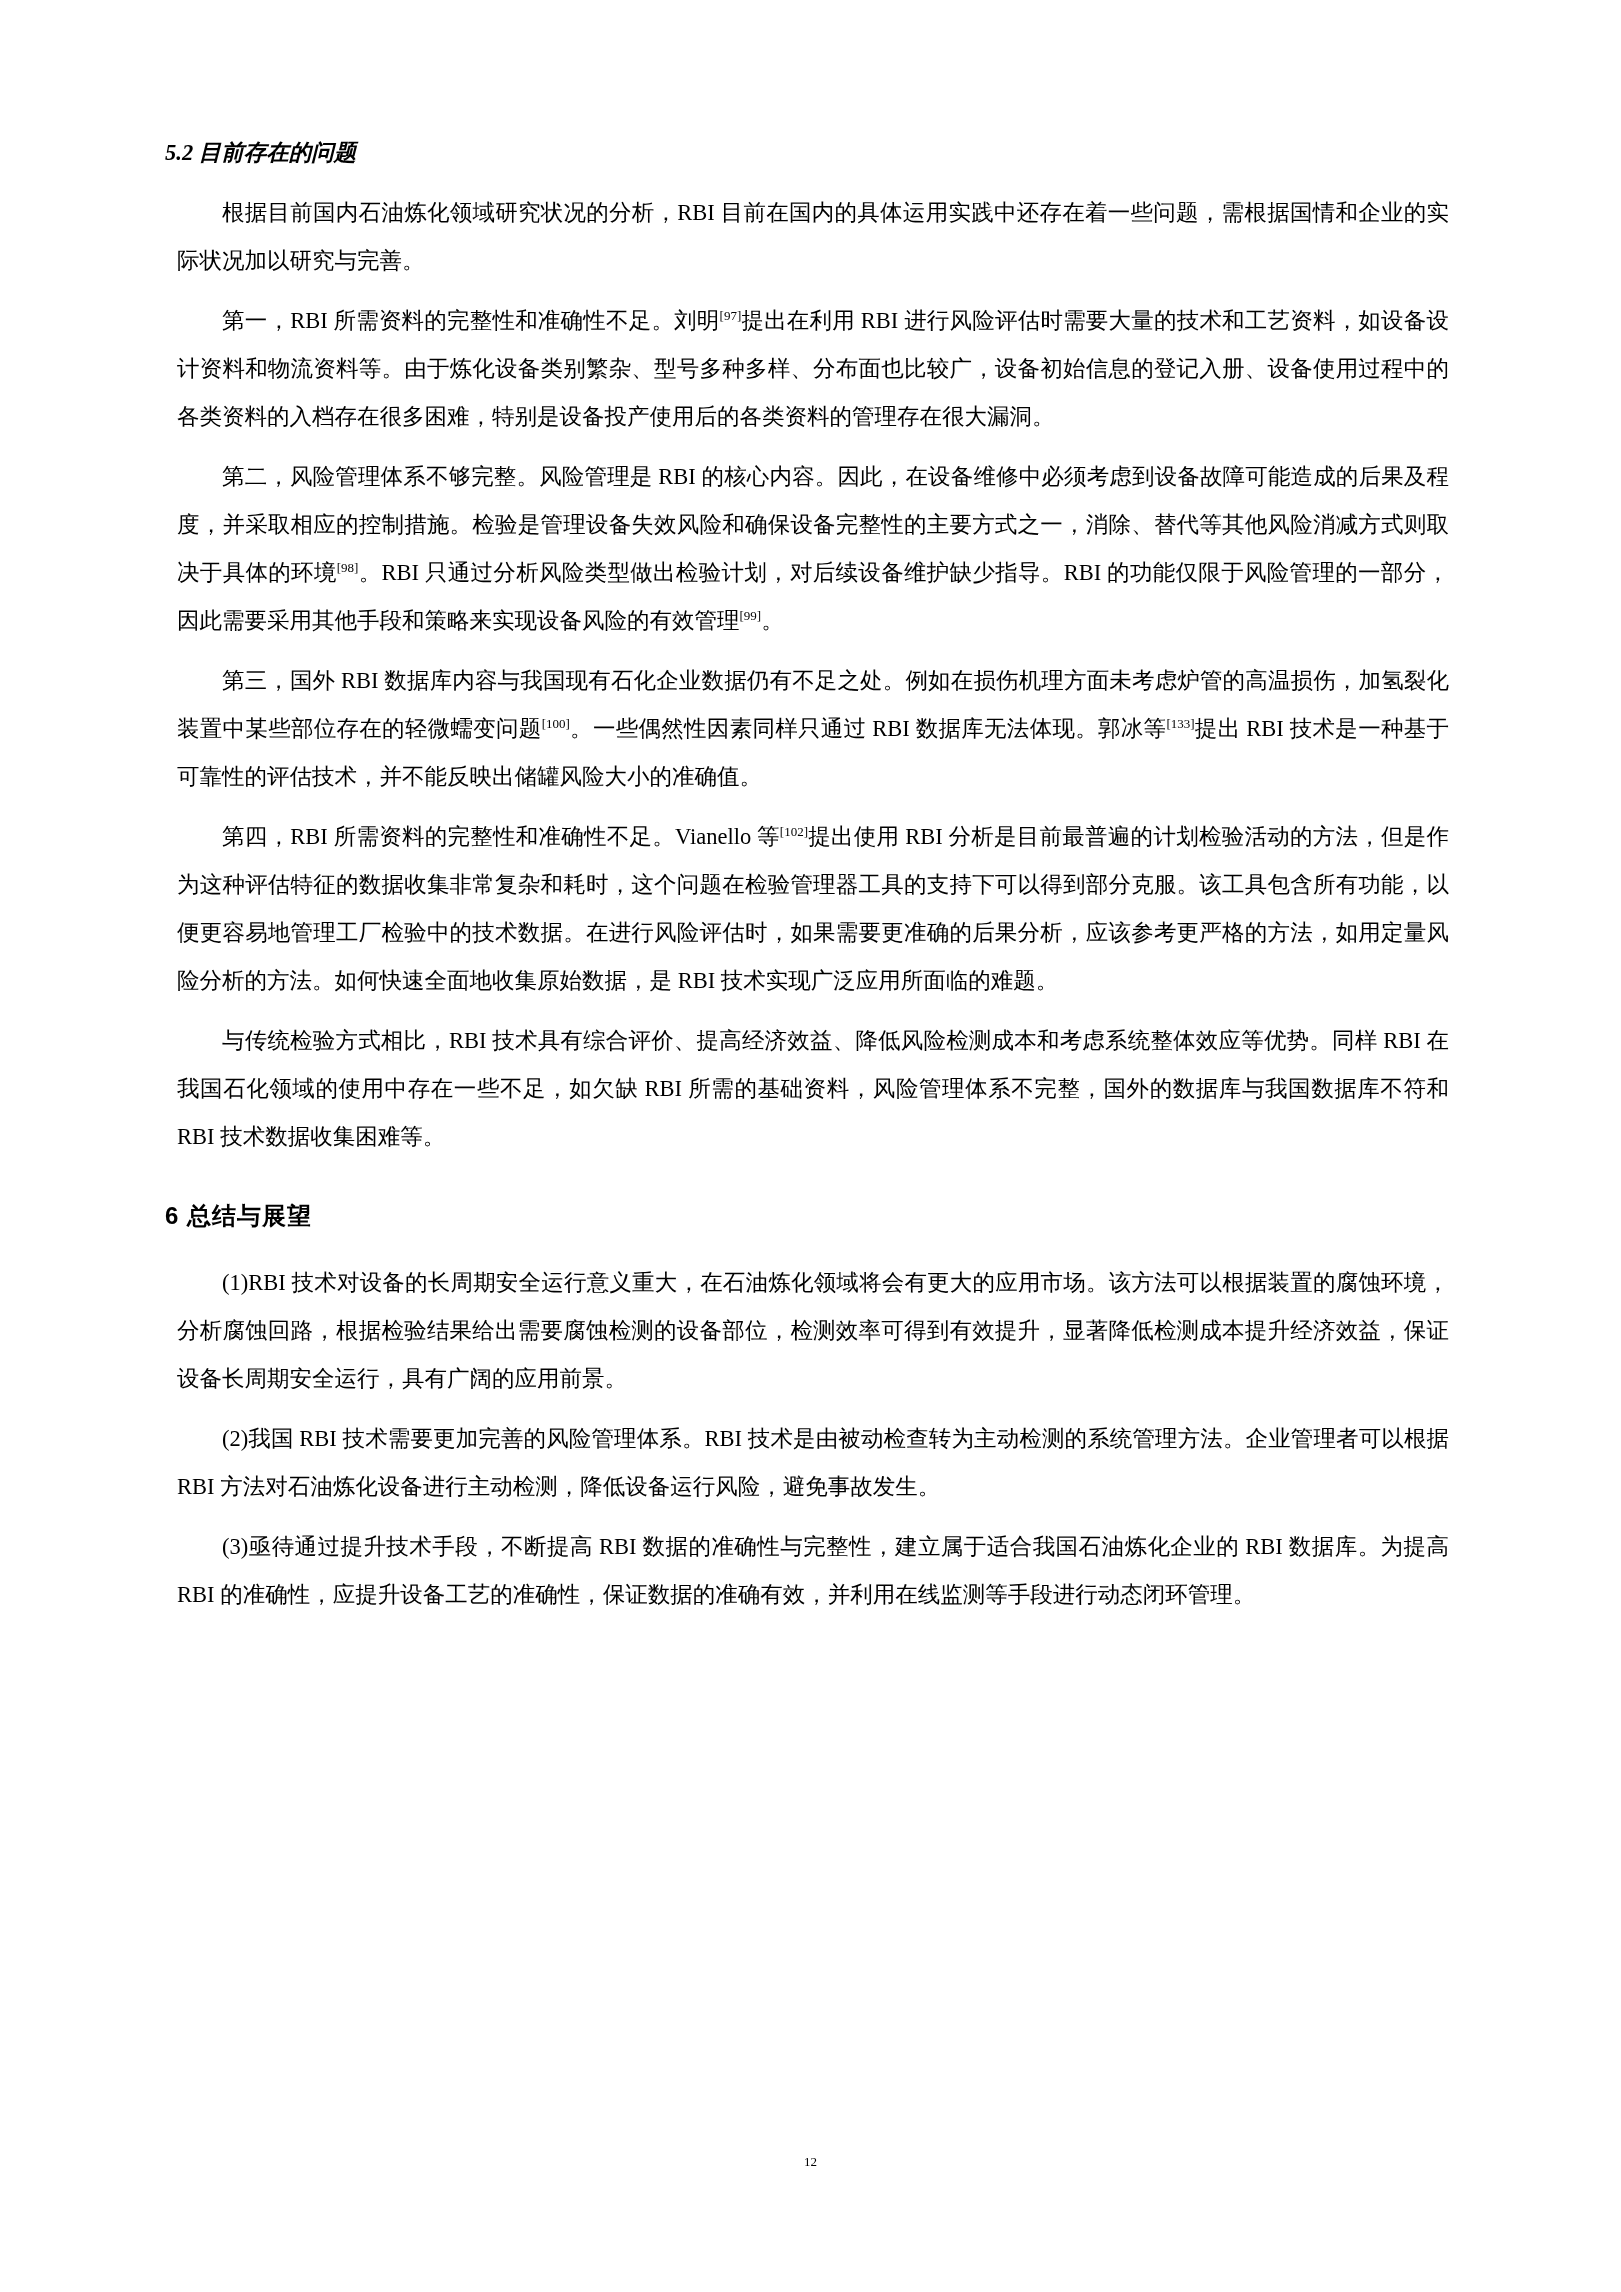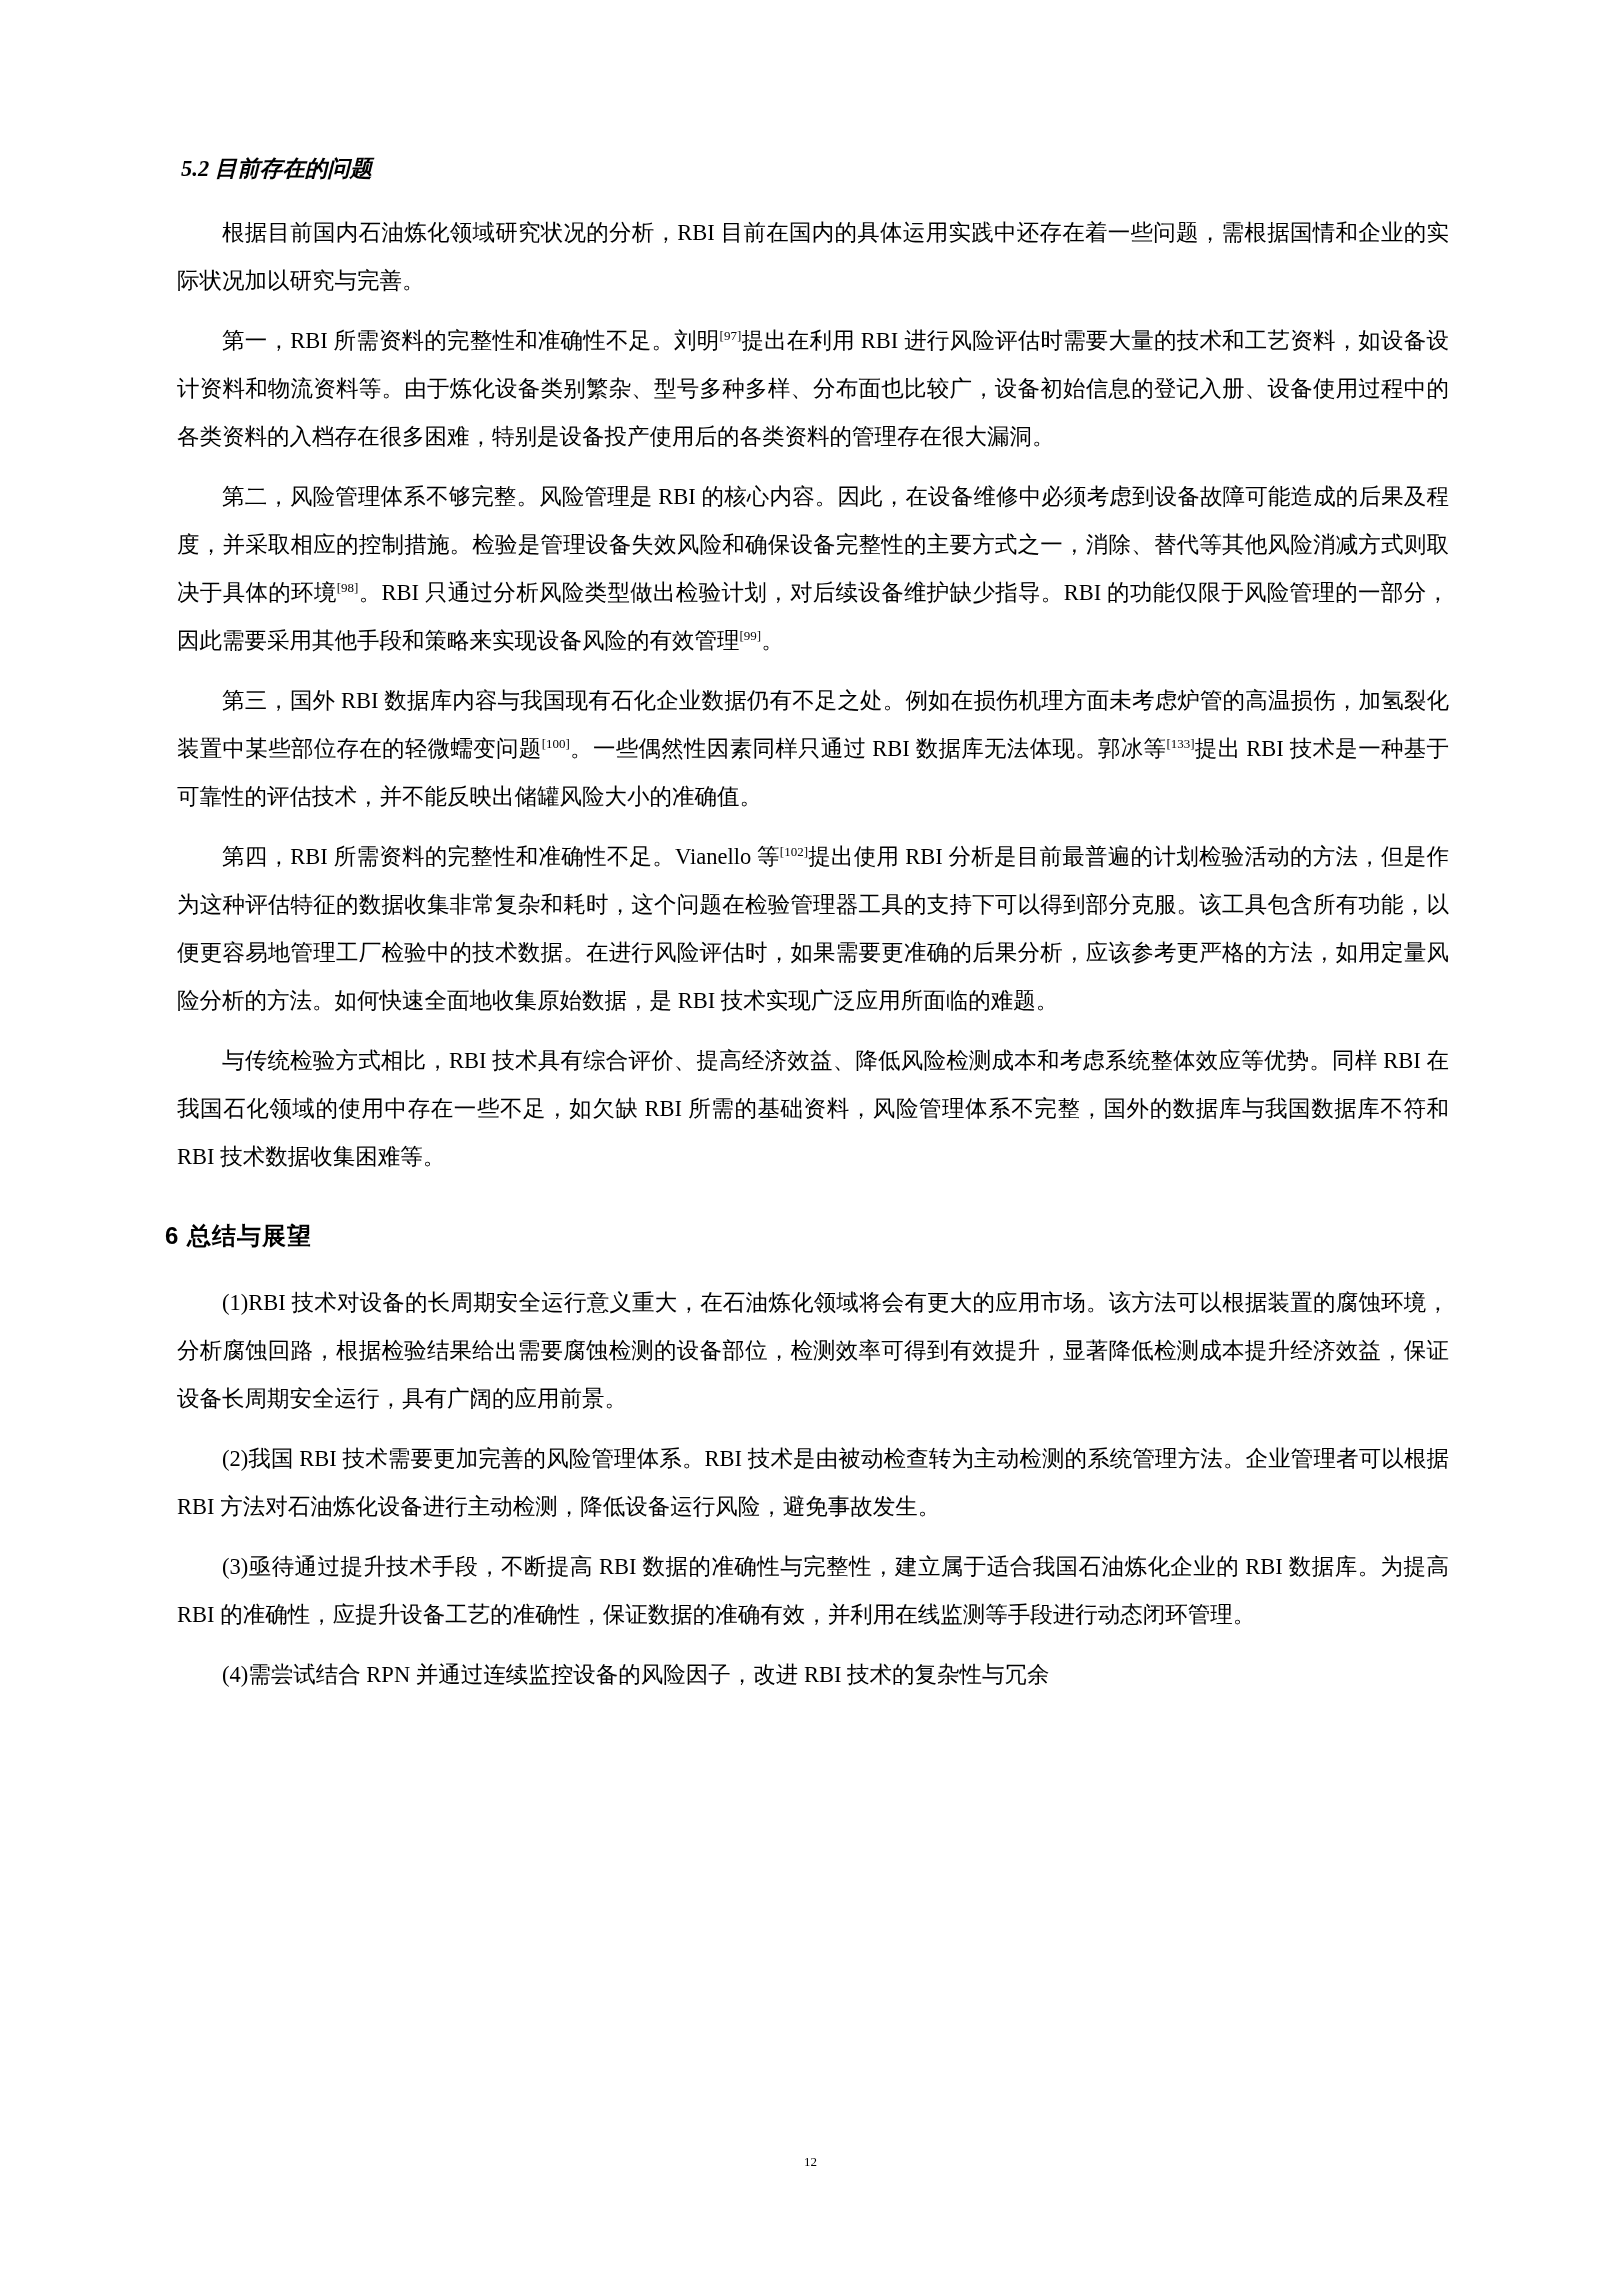--- a/index.html
+++ b/index.html
@@ -23,21 +23,21 @@
     width: 1296px;
     text-align: justify;
     font-size: 22.5px;
     line-height: 48px;
   }
   .h-sub {
     font-size: 22.5px;
     font-weight: bold;
     font-style: italic;
     line-height: 48px;
-    margin: 16px;
+    margin: 0;
     text-align: left;
   }
   .h-main {
     font-family: "Liberation Sans", "DejaVu Sans", sans-serif;
     font-size: 24px;
     font-weight: bold;
     line-height: 43px;
     margin: 33px 0 21.6px 0;
     text-align: left;
     letter-spacing: 1px;
@@ -70,17 +70,16 @@
       <p class="para"><span>根据目前国内石油炼化领域研究状况的分析，RBI 目前在国内的具体运用实践中还存在着一些问题，需根据国情和企业的实际状况加以研究与完善。</span></p>
       <p class="para"><span>第一，RBI 所需资料的完整性和准确性不足。刘明</span><sup>[97]</sup><span>提出在利用 RBI 进行风险评估时需要大量的技术和工艺资料，如设备设计资料和物流资料等。由于炼化设备类别繁杂、型号多种多样、分布面也比较广，设备初始信息的登记入册、设备使用过程中的各类资料的入档存在很多困难，特别是设备投产使用后的各类资料的管理存在很大漏洞。</span></p>
       <p class="para"><span>第二，风险管理体系不够完整。风险管理是 RBI 的核心内容。因此，在设备维修中必须考虑到设备故障可能造成的后果及程度，并采取相应的控制措施。检验是管理设备失效风险和确保设备完整性的主要方式之一，消除、替代等其他风险消减方式则取决于具体的环境</span><sup>[98]</sup><span>。RBI 只通过分析风险类型做出检验计划，对后续设备维护缺少指导。RBI 的功能仅限于风险管理的一部分，因此需要采用其他手段和策略来实现设备风险的有效管理</span><sup>[99]</sup><span>。</span></p>
       <p class="para"><span>第三，国外 RBI 数据库内容与我国现有石化企业数据仍有不足之处。例如在损伤机理方面未考虑炉管的高温损伤，加氢裂化装置中某些部位存在的轻微蠕变问题</span><sup>[100]</sup><span>。一些偶然性因素同样只通过 RBI 数据库无法体现。郭冰等</span><sup>[133]</sup><span>提出 RBI 技术是一种基于可靠性的评估技术，并不能反映出储罐风险大小的准确值。</span></p>
       <p class="para"><span>第四，RBI 所需资料的完整性和准确性不足。Vianello 等</span><sup>[102]</sup><span>提出使用 RBI 分析是目前最普遍的计划检验活动的方法，但是作为这种评估特征的数据收集非常复杂和耗时，这个问题在检验管理器工具的支持下可以得到部分克服。该工具包含所有功能，以便更容易地管理工厂检验中的技术数据。在进行风险评估时，如果需要更准确的后果分析，应该参考更严格的方法，如用定量风险分析的方法。如何快速全面地收集原始数据，是 RBI 技术实现广泛应用所面临的难题。</span></p>
       <p class="para"><span>与传统检验方式相比，RBI 技术具有综合评价、提高经济效益、降低风险检测成本和考虑系统整体效应等优势。同样 RBI 在我国石化领域的使用中存在一些不足，如欠缺 RBI 所需的基础资料，风险管理体系不完整，国外的数据库与我国数据库不符和 RBI 技术数据收集困难等。</span></p>
       <div class="h-main">6 总结与展望</div>
       <p class="para"><span>(1)RBI 技术对设备的长周期安全运行意义重大，在石油炼化领域将会有更大的应用市场。该方法可以根据装置的腐蚀环境，分析腐蚀回路，根据检验结果给出需要腐蚀检测的设备部位，检测效率可得到有效提升，显著降低检测成本提升经济效益，保证设备长周期安全运行，具有广阔的应用前景。</span></p>
       <p class="para"><span>(2)我国 RBI 技术需要更加完善的风险管理体系。RBI 技术是由被动检查转为主动检测的系统管理方法。企业管理者可以根据 RBI 方法对石油炼化设备进行主动检测，降低设备运行风险，避免事故发生。</span></p>
       <p class="para"><span>(3)亟待通过提升技术手段，不断提高 RBI 数据的准确性与完整性，建立属于适合我国石油炼化企业的 RBI 数据库。为提高 RBI 的准确性，应提升设备工艺的准确性，保证数据的准确有效，并利用在线监测等手段进行动态闭环管理。</span></p>
-      <p class="para"><span>(4)需尝试结合 RPN 并通过连续监控设备的风险因子，改进 RBI 技术的复杂性与冗余</span></p>
     </div>
   <div class="footer">12</div>
 </div>
 
 
 </body></html>

